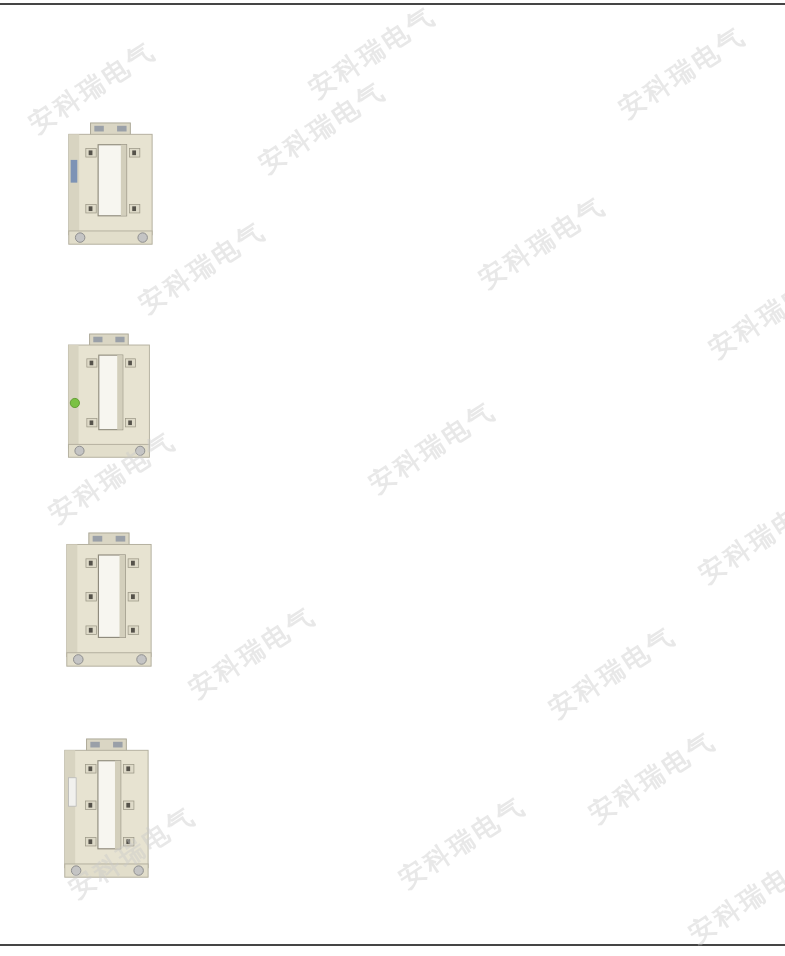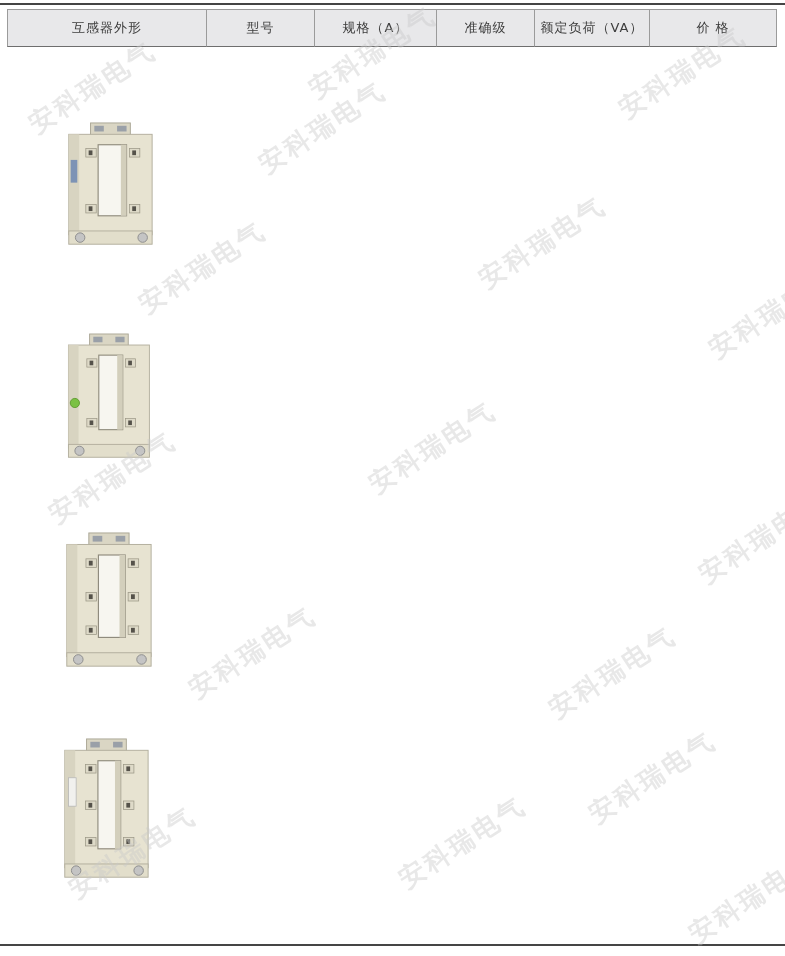--- a/index.html
+++ b/index.html
@@ -19,41 +19,20 @@
       font-size:26px;letter-spacing:3px;white-space:nowrap;transform:rotate(-33deg);
       font-weight:bold;}
 </style>
 </head>
 <body>
 
 <div id="page">
   <div id="rule-top" class="rule"></div>
   <div id="rule-bottom" class="rule"></div>
 
-  <table class="t">
-    <colgroup>
-      <col style="width:200px">
-        <col style="width:108px">
-        <col style="width:122px">
-      <col style="width:98px">
-        <col style="width:115px">
-        <col style="width:127px">
-    </colgroup>
-    <thead>
-        <tr id="header-row">
-          <th>互感器外形</th>
-          <th>型号</th>
-          <th>规格（A）</th>
-          <th>准确级</th>
-          <th>额定负荷（VA）</th>
-          <th>价 格</th>
-        </tr>
-      </thead>
-    <tbody id="table-body"></tbody>
-  </table>
 
   <div id="photos">
       <div class="photo" style="left: 62px; top: 122px; width: 95px; height: 126px;"><svg width="95" height="126" viewBox="0 0 100 133" xmlns="http://www.w3.org/2000/svg">
           <rect x="30" y="1" width="42" height="14" fill="#dad6c4" stroke="#aaa695" stroke-width="1"></rect>
           <rect x="34" y="4" width="10" height="6" fill="#9aa0a8"></rect>
           <rect x="58" y="4" width="10" height="6" fill="#9aa0a8"></rect>
           <rect x="7" y="13" width="88" height="106" fill="#e7e3d1" stroke="#b2ae9d" stroke-width="1"></rect>
           <rect x="7" y="13" width="11" height="106" fill="#d8d4c1"></rect>
           <rect x="38" y="24" width="30" height="75" fill="#f7f6f0" stroke="#8f8b7c" stroke-width="1.2"></rect>
           <rect x="62" y="24" width="6" height="75" fill="#d3cfbc"></rect>

